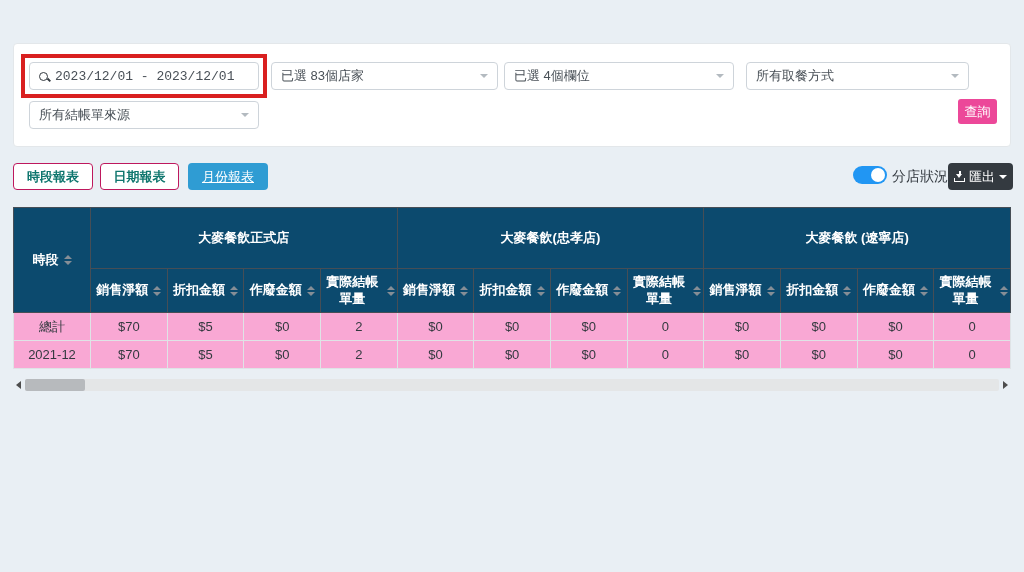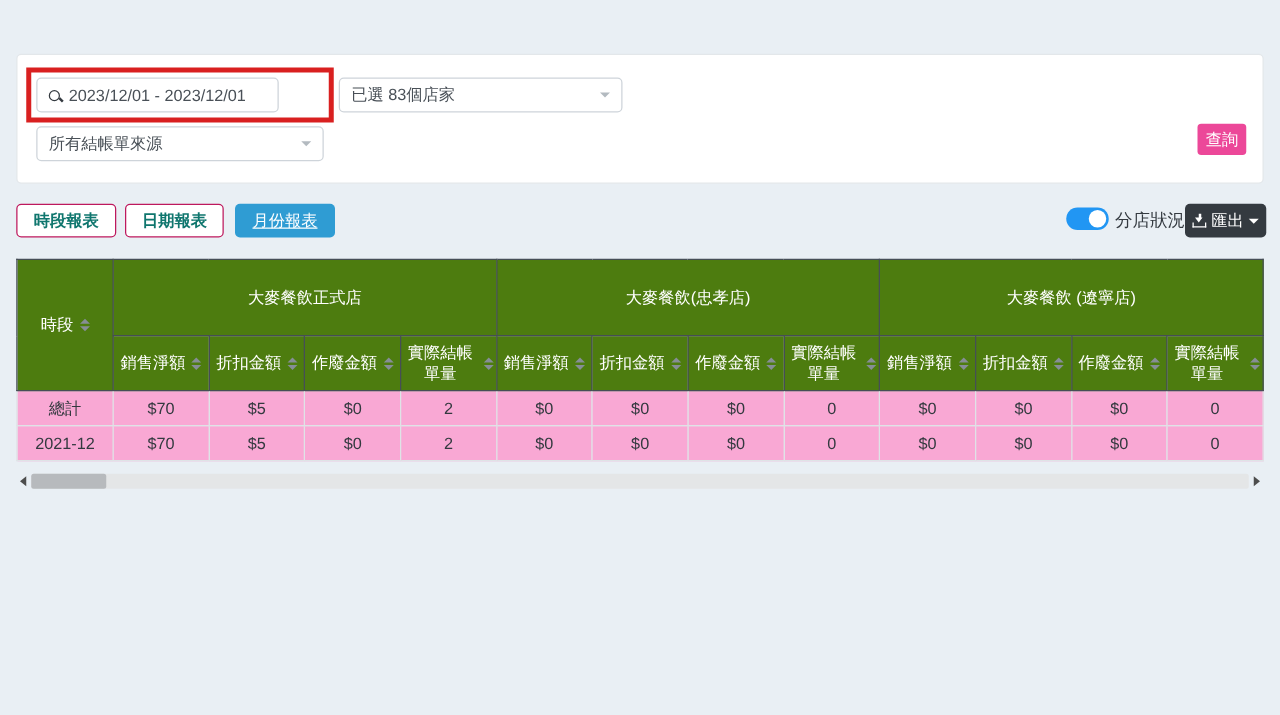--- a/index.html
+++ b/index.html
@@ -9,21 +9,21 @@
 
   .page-title { position:absolute; left:13px; top:7px; font-size:19px; font-weight:500;
     color:#3e464d; letter-spacing:1px; }
 
   
   .filter-card { position:absolute; left:13px; top:43px; width:998px; height:104px;
     background:#fff; border:1px solid #e3e7ea; border-radius:4px; }
   .ctl { position:absolute; height:28px; background:#fff; border:1px solid #ced4da;
     border-radius:4px; display:flex; align-items:center; padding:0 9px; font-size:13px;
     color:#495057; cursor:pointer; }
-  .date-input { left:15px; top:18px; width:194px; z-index:4; }
+  .date-input { left:15px; top:18px; width:230px; z-index:4;font-family:Liberation Mono, monospace; }
   .sel-stores { left:257px; top:18px; width:227px; }
   .sel-cols   { left:490px; top:18px; width:230px; }
   .sel-pickup { left:732px; top:18px; width:223px; }
   .sel-source { left:15px;  top:57px; width:230px; }
   .caret { margin-left:auto; width:0; height:0; border-left:4px solid transparent;
     border-right:4px solid transparent; border-top:4px solid #b3bac0; }
   .mag { position:relative; width:9px; height:9px; border:1.6px solid #343a40;
     border-radius:50%; margin-right:7px; flex:0 0 auto; }
   .mag::after { content:""; position:absolute; width:4px; height:1.6px; background:#343a40;
     right:-3.5px; bottom:-1px; transform:rotate(45deg); }
@@ -59,21 +59,21 @@
     border-left:3.5px solid transparent; border-right:3.5px solid transparent;
     border-top:4px solid #fff; }
   .dl-tray { position:absolute; left:0; bottom:0; width:11px; height:4px;
     border:1.5px solid #fff; border-top:none; }
   .caret-white { width:0; height:0; border-left:4px solid transparent;
     border-right:4px solid transparent; border-top:4px solid #fff; }
 
   
   .sales-table { position:absolute; left:13px; top:207px; width:998px;
     border-collapse:collapse; table-layout:fixed; font-size:13px; }
-  .sales-table th { background:#4d7c0f; color:#fff; font-weight:400;
+  .sales-table th { background:#0c4a6e; color:#fff; font-weight:700;
     border:1px solid #464e56; padding:2px; }
   .group-th { height:61px; }
   .metric-th { height:44px; cursor:pointer; }
   .period-th { cursor:pointer; }
   .thc { display:flex; align-items:center; justify-content:center; gap:5px;
     line-height:1.25; }
   .sort { display:inline-flex; flex-direction:column; gap:2px; flex:0 0 auto; }
   .sort::before { content:""; width:0; height:0; border-left:4px solid transparent;
     border-right:4px solid transparent; border-bottom:4px solid #868e96; }
   .sort::after  { content:""; width:0; height:0; border-left:4px solid transparent;
@@ -107,21 +107,29 @@
     <div class="ctl date-input">
       <span class="mag"></span>
       <span>2023/12/01 - 2023/12/01</span>
     </div>
 
     <div class="ctl sel-stores">
       <span>已選 83個店家</span>
       <span class="caret"></span>
     </div>
 
-
+    <div class="ctl sel-cols">
+      <span>已選 4個欄位</span>
+      <span class="caret"></span>
+    </div>
+
+    <div class="ctl sel-pickup">
+      <span>所有取餐方式</span>
+      <span class="caret"></span>
+    </div>
 
     <div class="ctl sel-source">
       <span>所有結帳單來源</span>
       <span class="caret"></span>
     </div>
 
     <button class="query-btn">查詢</button>
   </div>
 
   <div class="tab tab-inactive tab-period">時段報表</div>

